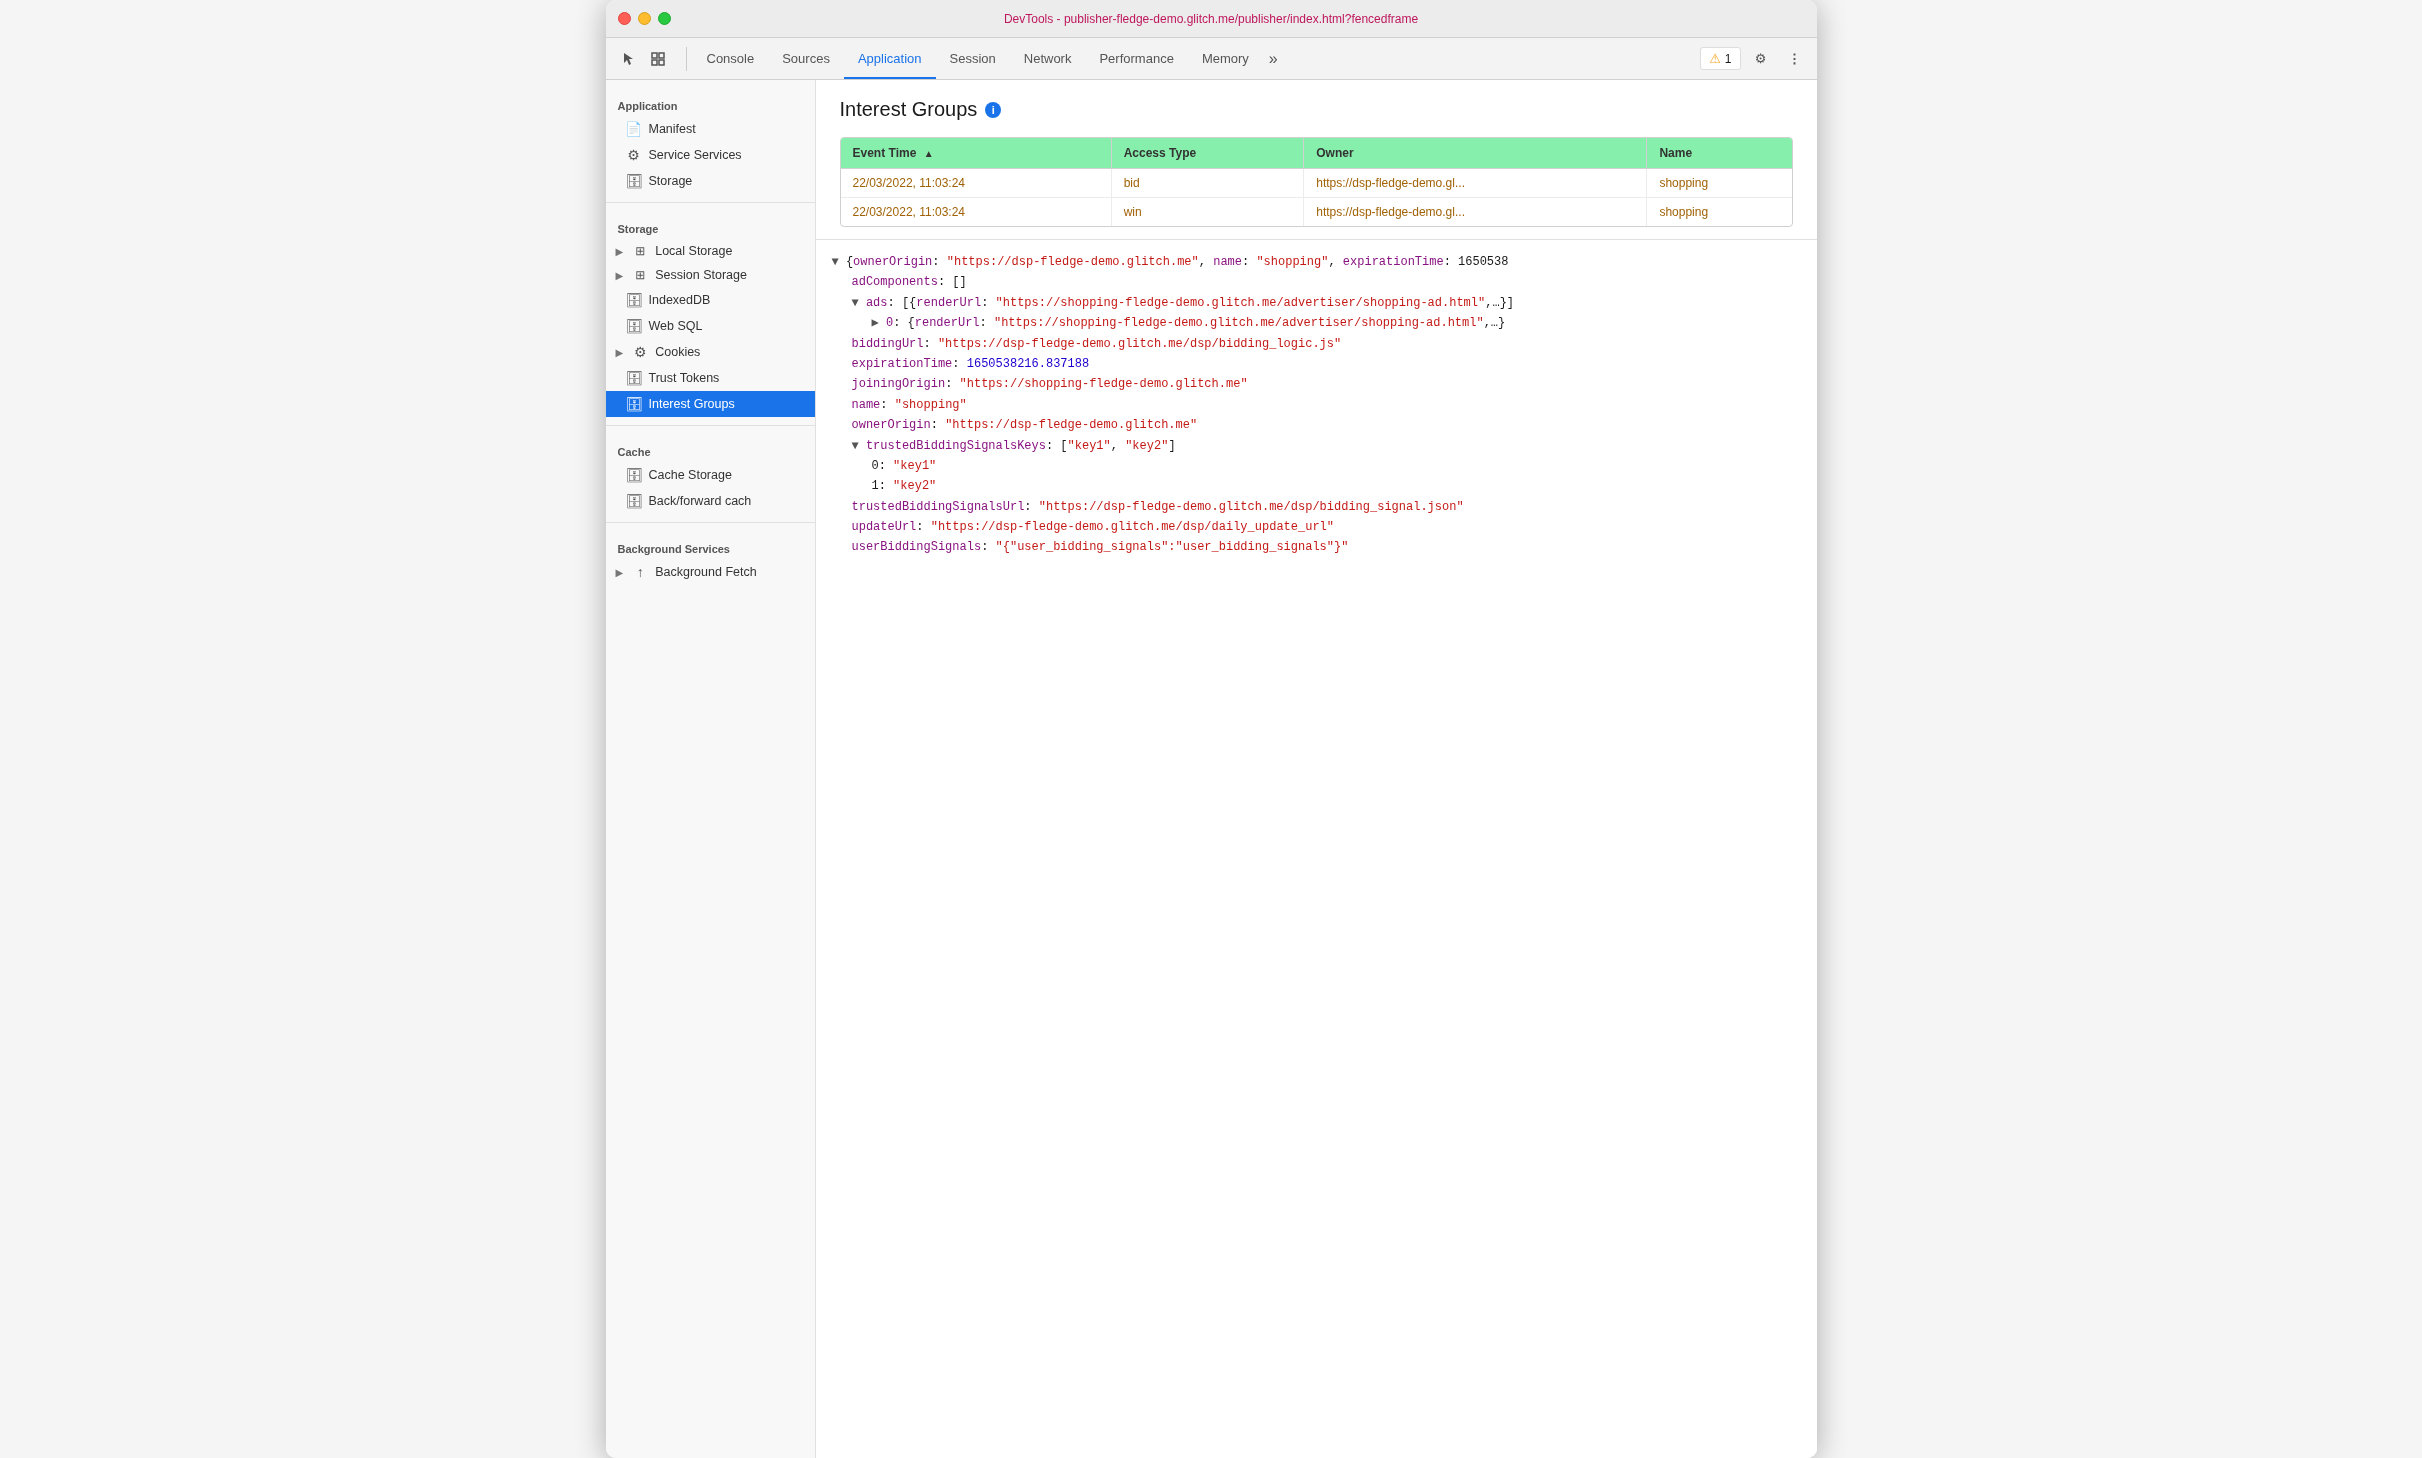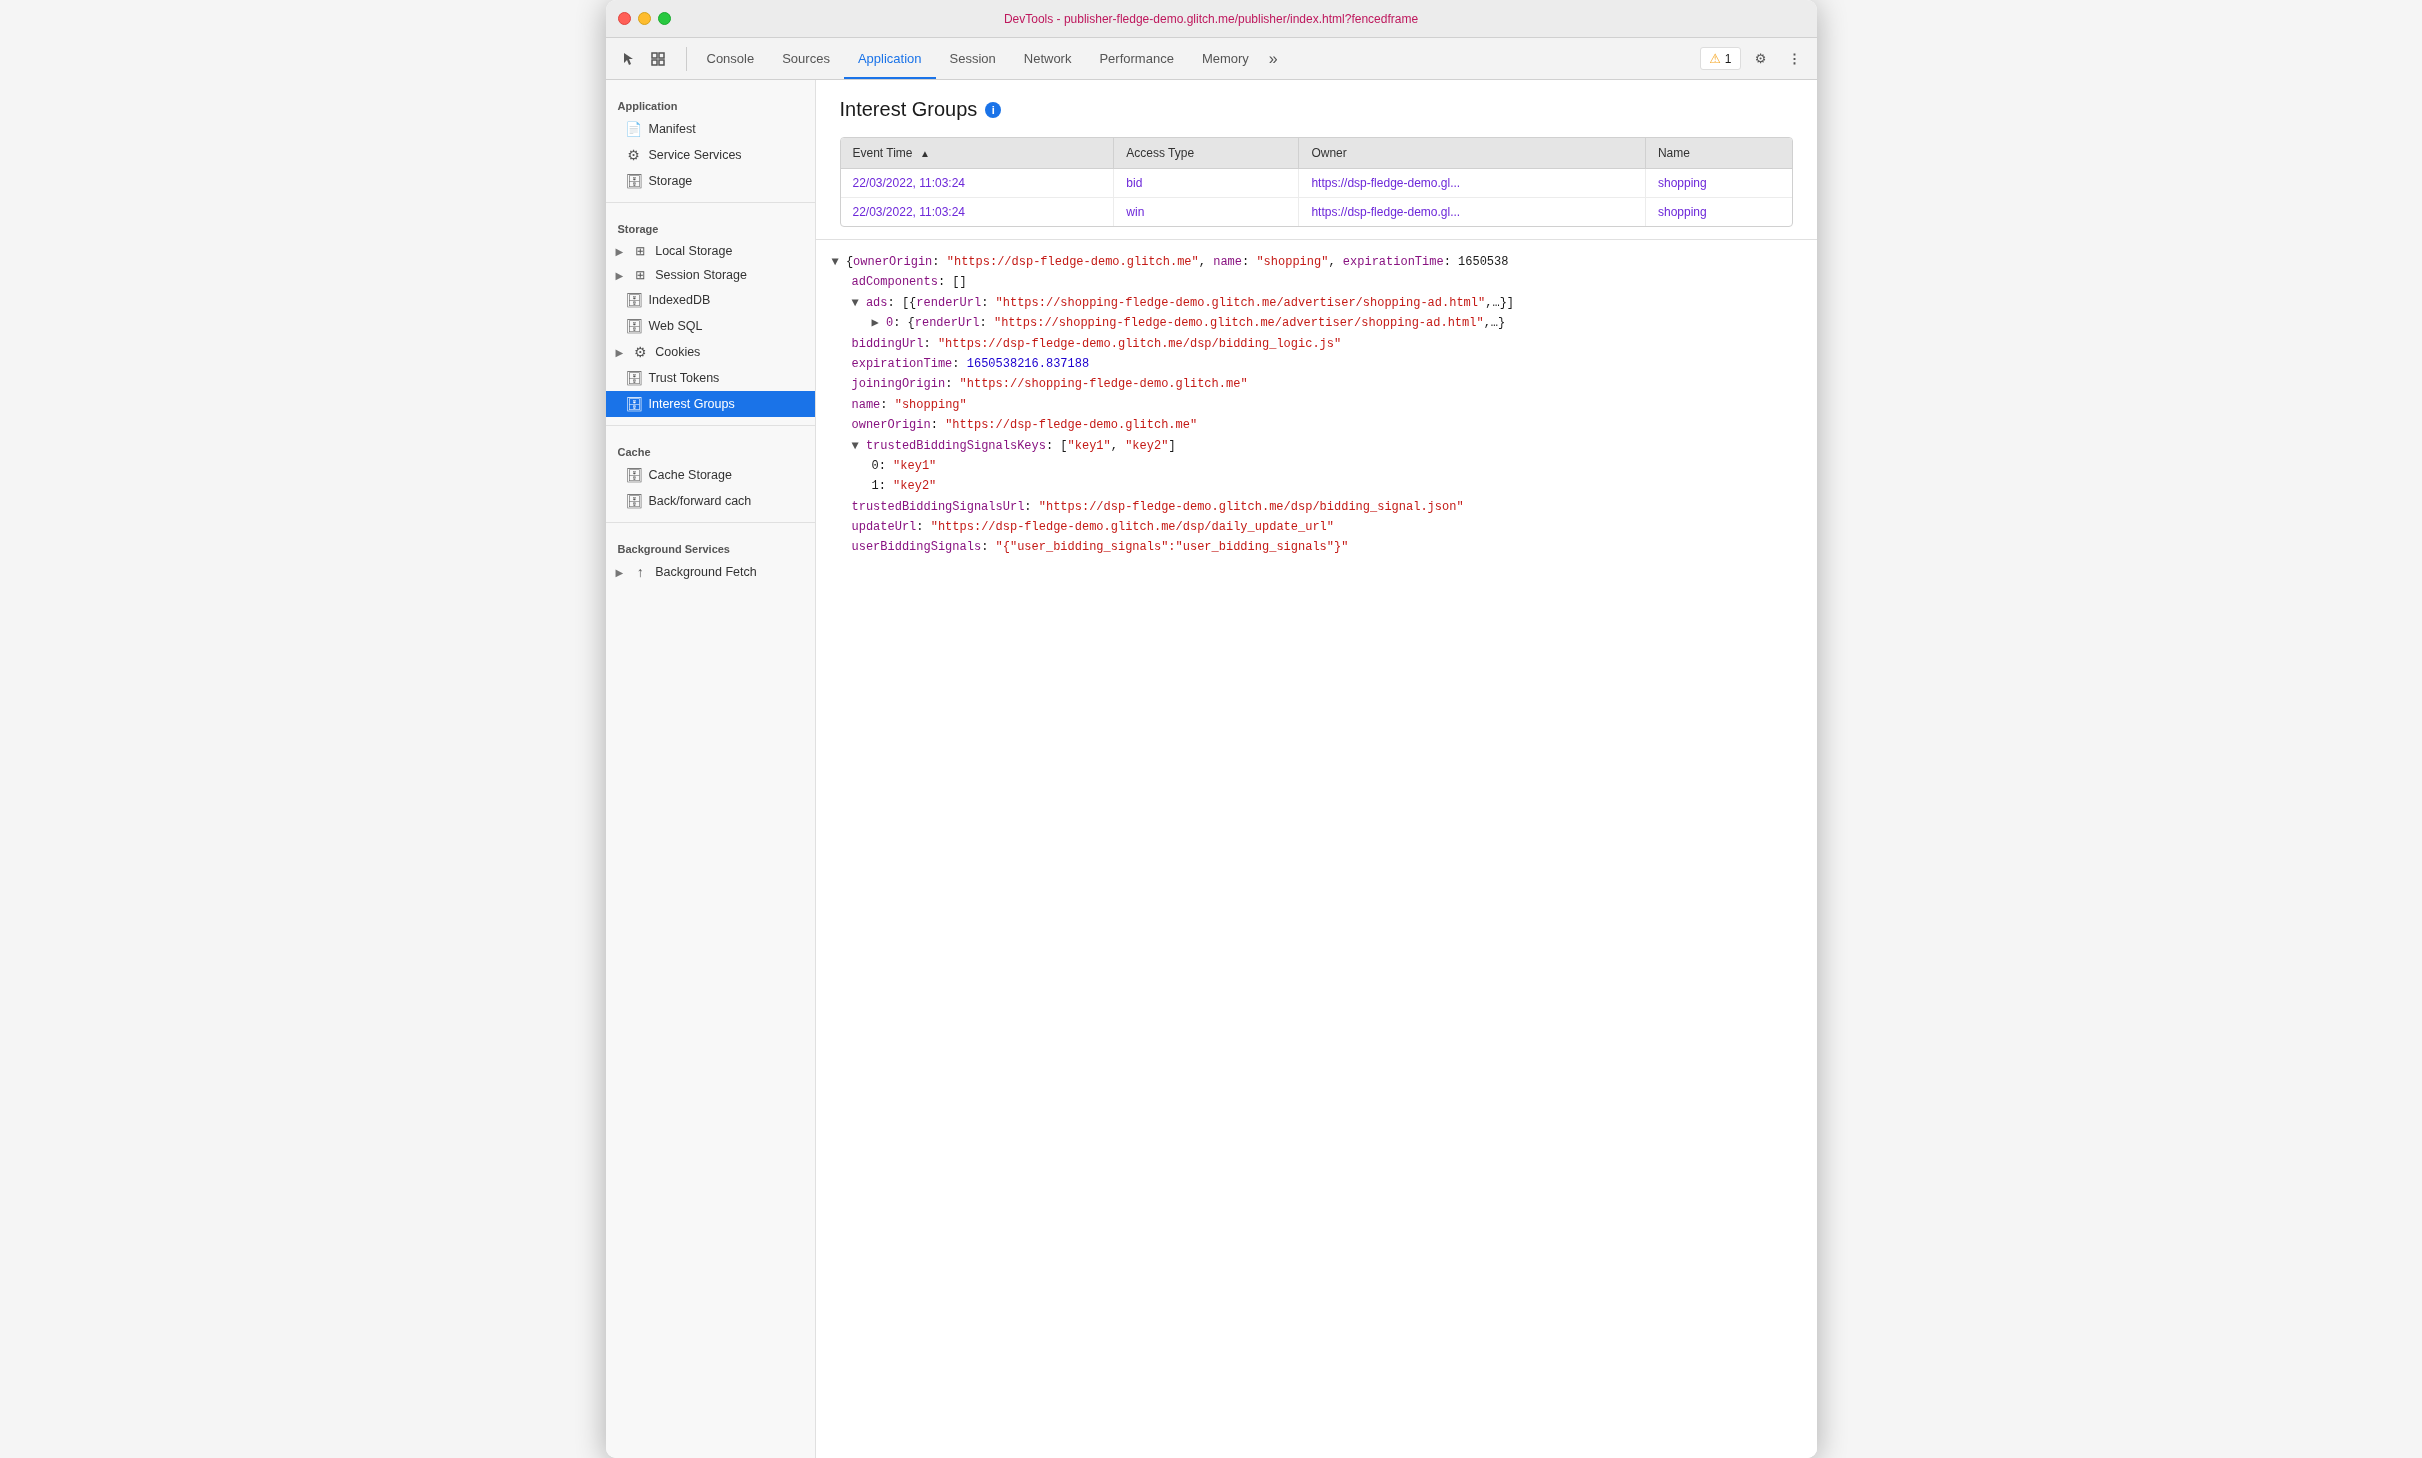--- a/index.html
+++ b/index.html
@@ -253,37 +253,37 @@
       border: 1px solid #d0d0d0;
       border-radius: 4px;
       overflow: hidden;
       width: 100%;
     }
     .data-table table {
       width: 100%;
       border-collapse: collapse;
     }
     .data-table th {
-      background: #e5e5e5;
+      background: #86efac;
       padding: 8px 12px;
       text-align: left;
       font-size: 12px;
-      font-weight: 400;
+      font-weight: 700;
       color: #333;
       border-bottom: 1px solid #d0d0d0;
       cursor: pointer;
       white-space: nowrap;
     }
     .data-table th:not(:last-child) {
       border-right: 1px solid #d0d0d0;
     }
     .data-table td {
       padding: 7px 12px;
       font-size: 12px;
-      color: #6d28d9;
+      color: #a16207;
       border-bottom: 1px solid #ececec;
     }
     .data-table td:not(:last-child) {
       border-right: 1px solid #ececec;
     }
     .data-table tr:last-child td {
       border-bottom: none;
     }
     .sort-arrow {
       font-size: 10px;

